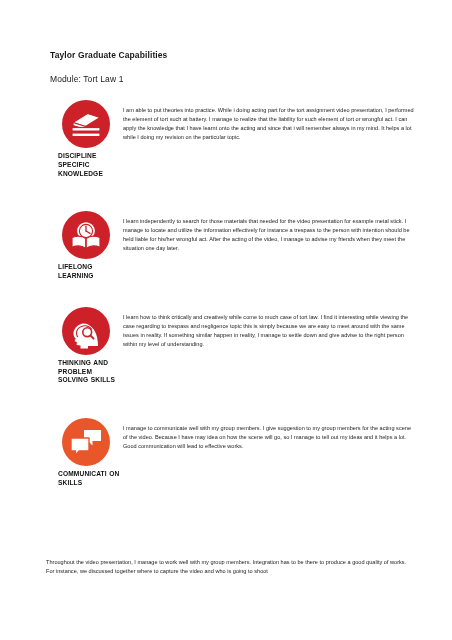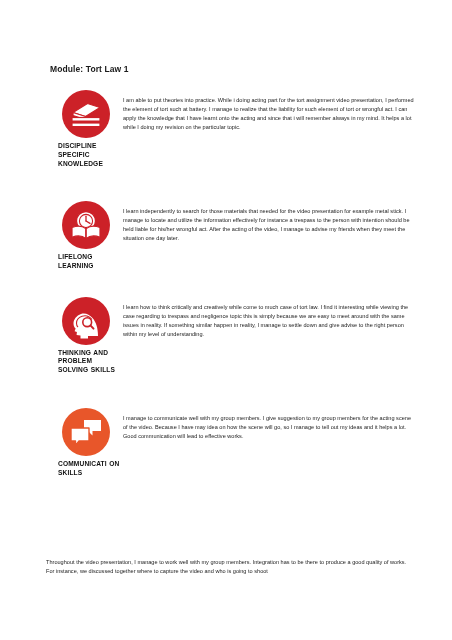--- a/index.html
+++ b/index.html
@@ -32,21 +32,21 @@
     margin: 0;
     font-size: 8.5px;
     font-weight: bold;
     letter-spacing: 0.1px;
     color: #1a1a1a;
     line-height: 1.2;
   }
   .header h2 {
     margin: 14px 0 0 0;
     font-size: 8.5px;
-    font-weight: bold;
+    font-weight: normal;
     letter-spacing: 0.1px;
     color: #1a1a1a;
     line-height: 1.2;
   }
 
   
   .capabilities {
     margin-top: 16px;
   }
   .cap-row {
@@ -116,20 +116,21 @@
     color: #1c1c1c;
     letter-spacing: 0.02px;
   }
 </style>
 </head>
 <body>
 
 <div class="page">
 
   <div class="header">
+    <h1>Taylor Graduate Capabilities</h1>
     <h2>Module: Tort Law 1</h2>
   </div>
 
   <div class="capabilities">
 
     <div class="cap-row r1">
       <div class="cap-left">
         <span class="badge">
           <svg width="48" height="48" viewBox="0 0 48 48" aria-hidden="true">
             <circle cx="24" cy="24" r="24" fill="#CC2128"></circle>

